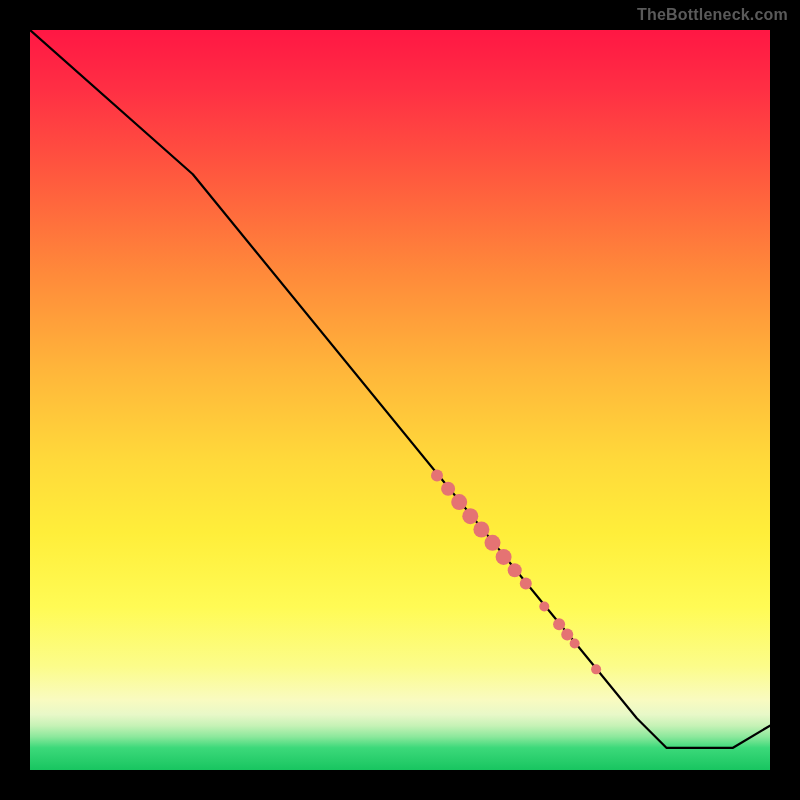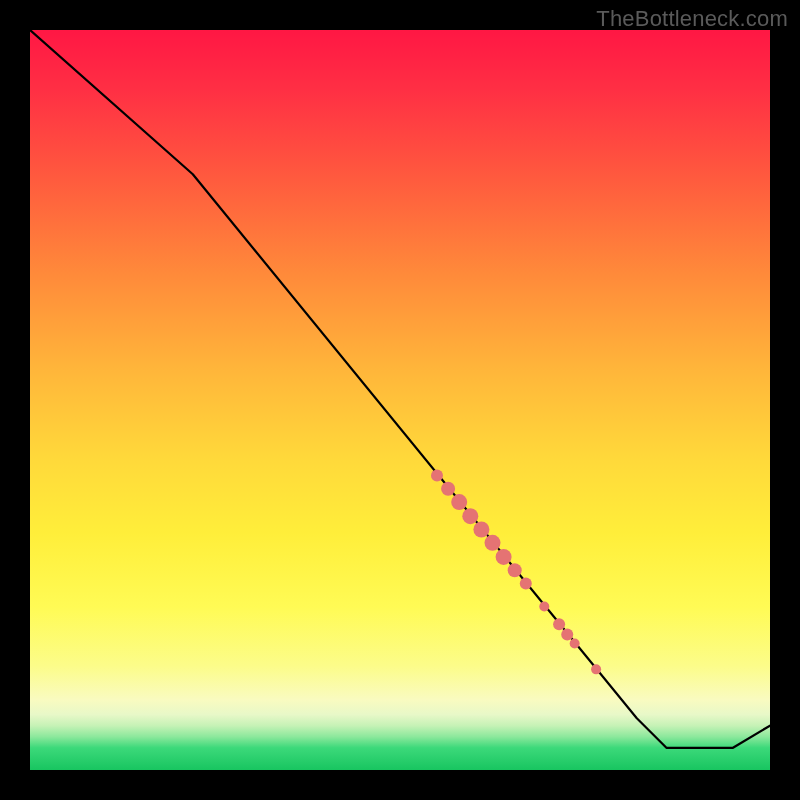--- a/index.html
+++ b/index.html
@@ -30,22 +30,22 @@
       #3cd97a 97%,
       #18c560 100%
     );
   }
 
   .watermark {
     position: absolute;
     top: 6px;
     right: 12px;
     color: #5a5a5a;
-    font-size: 22px;
-    font-weight: 400;
+    font-size: 16px;
+    font-weight: 700;
     font-family: Arial, sans-serif;
     letter-spacing: 0.2px;
     z-index: 5;
   }
 
   svg.overlay {
     position: absolute;
     left: 0; top: 0;
     width: 740px; height: 740px;
     z-index: 2;

